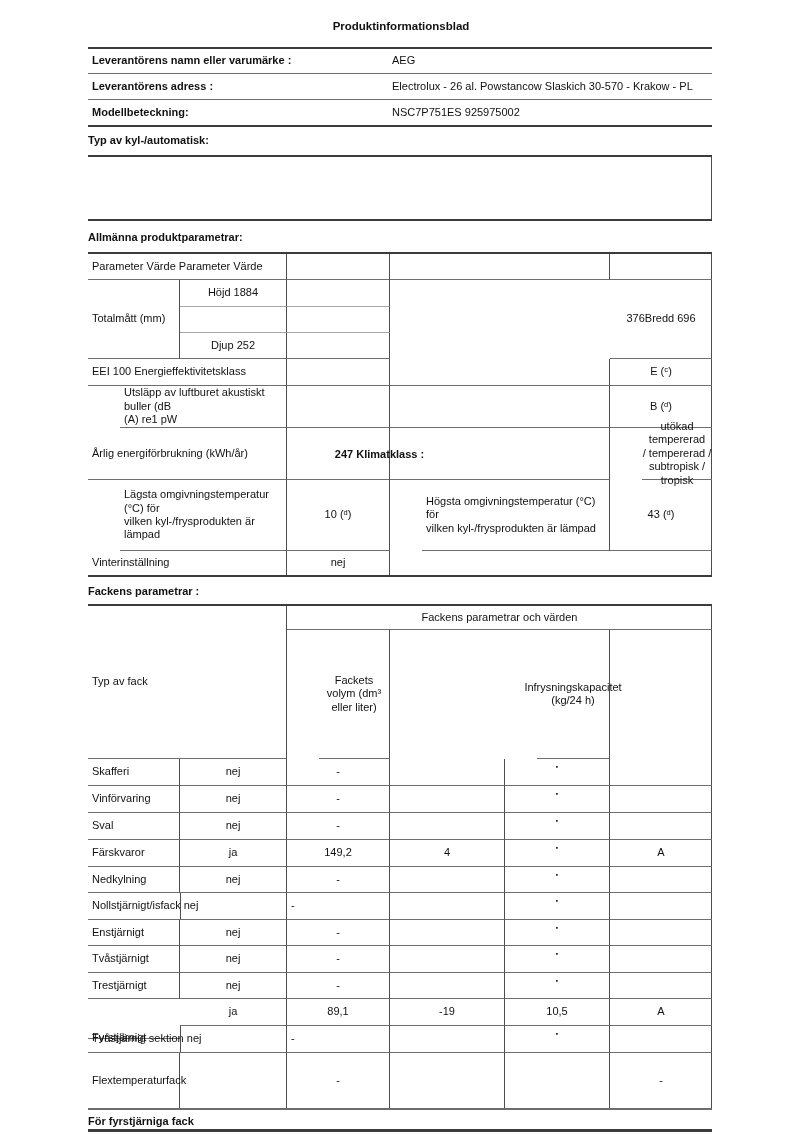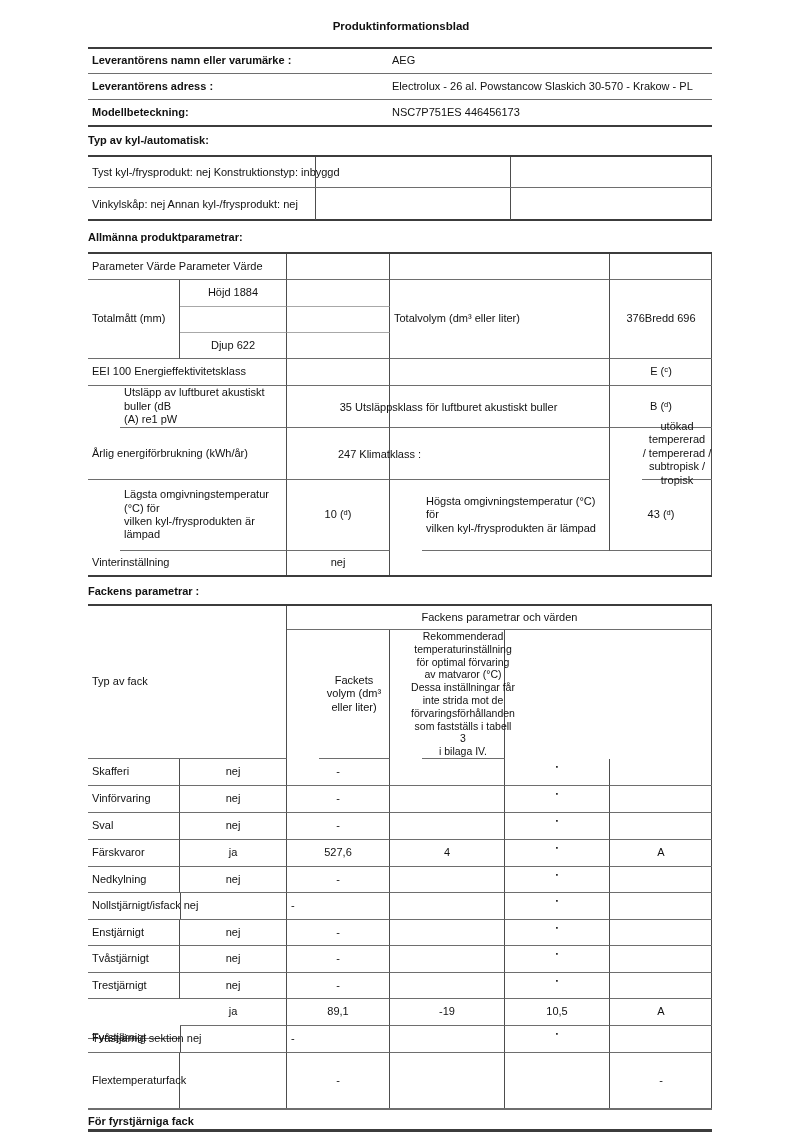--- a/index.html
+++ b/index.html
@@ -45,52 +45,39 @@
   <div class="vline" style="left:711px;top:157px;height:62px;"></div>
   <div class="vline" style="left:711px;top:254px;height:321px;"></div>
   <div class="vline" style="left:711px;top:606px;height:502px;"></div>
 
   <div class="grid" style="left:88px;top:49px;width:624px;grid-template-columns:302px 322px;grid-template-rows:25px 26px 25px;">
     <div class="cell cl b bb">Leverantörens namn eller varumärke :</div>
     <div class="cell cl bb" style="padding-left:2px;">AEG</div>
     <div class="cell cl b bb">Leverantörens adress :</div>
     <div class="cell cl bb" style="padding-left:2px;">Electrolux - 26 al. Powstancow Slaskich 30-570 - Krakow - PL</div>
     <div class="cell cl b">Modellbeteckning:</div>
-    <div class="cell cl" style="padding-left:2px;">NSC7P751ES 446456173</div>
+    <div class="cell cl" style="padding-left:2px;">NSC7P751ES 925975002</div>
   </div>
 
   <div class="sechead b" style="top:134px;">Typ av kyl-/automatisk:</div>
-  <div style="position:absolute;left:88px;top:157px;width:624px;">
-    <div class="trow" style="height:30px;border-bottom:1px solid #6e6e6e;">
-      <div class="tvl" style="left:227px;"></div>
-      <div class="tvl" style="left:422px;"></div>
-      <div class="trowtext">Tyst kyl-/frysprodukt: nej Konstruktionstyp: inbyggd</div>
-    </div>
-    <div class="trow" style="height:32px;">
-      <div class="tvl" style="left:227px;"></div>
-      <div class="tvl" style="left:422px;"></div>
-      <div class="trowtext">Vinkylskåp: nej Annan kyl-/frysprodukt: nej</div>
-    </div>
-  </div>
 
   <div class="sechead b" style="top:231px;">Allmänna produktparametrar:</div>
   <div class="grid" style="left:88px;top:254px;width:624px;position:absolute;grid-template-columns:92px 107px 103px 220px 102px;grid-template-rows:26px 27px 26px 26px 27px 42px 52px 71px 24px;">
     <div class="cell cl bb" style="grid-area:1/1/2/3;border-right:1px solid #4d4d4d;">Parameter Värde Parameter Värde</div>
     <div class="cell br bb" style="grid-area:1/3/2/4;"></div>
     <div class="cell br bb" style="grid-area:1/4/2/5;"></div>
     <div class="cell bb" style="grid-area:1/5/2/6;"></div>
 
     <div class="cell cl br bb" style="grid-area:2/1/5/2;text-align:center;">Totalmått (mm)</div>
     <div class="cell br bbg" style="grid-area:2/2/3/3;">Höjd 1884</div>
     <div class="cell br bbg" style="grid-area:2/3/3/4;"></div>
     <div class="cell br bbg" style="grid-area:3/2/4/3;"></div>
     <div class="cell br bbg" style="grid-area:3/3/4/4;"></div>
-    <div class="cell br bb" style="grid-area:4/2/5/3;">Djup 622</div>
+    <div class="cell br bb" style="grid-area:4/2/5/3;">Djup 252</div>
     <div class="cell br bb" style="grid-area:4/3/5/4;"></div>
-    <div class="cell cl br bb" style="grid-area:2/4/5/5;">Totalvolym (dm³ eller liter)</div>
     <div class="cell bb" style="grid-area:2/5/5/6;">376Bredd 696</div>
 
     <div class="cell cl bb" style="grid-area:5/1/6/3;border-right:1px solid #4d4d4d;">EEI 100 Energieffektivitetsklass</div>
     <div class="cell br bb" style="grid-area:5/3/6/4;"></div>
     <div class="cell br bb" style="grid-area:5/4/6/5;"></div>
     <div class="cell bb" style="grid-area:5/5/6/6;">E (ᶜ)</div>
 
     <div class="cell cl bb preline" style="grid-area:6/1/7/3;border-right:1px solid #4d4d4d;">Utsläpp av luftburet akustiskt buller (dB
 (A) re1 pW</div>
     <div class="cell br bb" style="grid-area:6/3/7/4;"></div>
@@ -108,39 +95,31 @@
 vilken kyl-/frysprodukten är lämpad</div>
     <div class="cell br bb" style="grid-area:8/3/9/4;">10 (ᵈ)</div>
     <div class="cell cl br bb preline" style="grid-area:8/4/9/5;">Högsta omgivningstemperatur (°C) för
 vilken kyl-/frysprodukten är lämpad</div>
     <div class="cell bb" style="grid-area:8/5/9/6;">43 (ᵈ)</div>
 
     <div class="cell cl" style="grid-area:9/1/10/3;border-right:1px solid #4d4d4d;">Vinterinställning</div>
     <div class="cell br" style="grid-area:9/3/10/4;">nej</div>
     <div class="cell" style="grid-area:9/4/10/6;"></div>
 
-    <div class="ovl" style="left:199px;top:132px;width:323px;height:42px;">35 Utsläppsklass för luftburet akustiskt buller</div>
-    <div class="ovl" style="left:199px;top:174px;width:185px;height:52px;">247 Klimatklass :</div>
+    <div class="ovl" style="left:199px;top:174px;width:185px;height:52px;font-weight:bold;">247 Klimatklass :</div>
   </div>
 
   <div class="sechead b" style="top:585px;">Fackens parametrar :</div>
   <div class="grid" style="left:88px;top:606px;width:624px;grid-template-columns:92px 107px 103px 115px 105px 102px;grid-template-rows:24px 129px 27px 27px 27px 27px 26px 27px 26px 27px 26px 27px 27px 55px;">
     <div class="cell bb" style="grid-area:1/3/2/7;">Fackens parametrar och värden</div>
     <div class="cell cl bb" style="grid-area:1/1/3/3;border-right:1px solid #4d4d4d;">Typ av fack</div>
     <div class="cell br bb preline" style="grid-area:2/3/3/4;">Fackets volym (dm³
 eller liter)</div>
-    <div class="cell br bb preline" style="grid-area:2/4/3/5;font-size:10.5px;">Rekommenderad
-temperaturinställning
-för optimal förvaring
-av matvaror (°C)
-Dessa inställningar får
-inte strida mot de
-förvaringsförhållanden
-som fastställs i tabell 3
-i bilaga IV.</div>
+    <div class="cell br bb preline" style="grid-area:2/5/3/6;">Infrysningskapacitet
+(kg/24 h)</div>
 
     <div class="cell cl br bb" style="grid-area:3/1/4/2;">Skafferi</div>
     <div class="cell br bb" style="grid-area:3/2/4/3;">nej</div>
     <div class="cell br bb" style="grid-area:3/3/4/4;">-</div>
     <div class="cell br bb" style="grid-area:3/4/4/5;"></div>
     <div class="cell br bb dotc" style="grid-area:3/5/4/6;">▪</div>
     <div class="cell bb" style="grid-area:3/6/4/7;"></div>
 
     <div class="cell cl br bb" style="grid-area:4/1/5/2;">Vinförvaring</div>
     <div class="cell br bb" style="grid-area:4/2/5/3;">nej</div>
@@ -151,21 +130,21 @@
 
     <div class="cell cl br bb" style="grid-area:5/1/6/2;">Sval</div>
     <div class="cell br bb" style="grid-area:5/2/6/3;">nej</div>
     <div class="cell br bb" style="grid-area:5/3/6/4;">-</div>
     <div class="cell br bb" style="grid-area:5/4/6/5;"></div>
     <div class="cell br bb dotc" style="grid-area:5/5/6/6;">▪</div>
     <div class="cell bb" style="grid-area:5/6/6/7;"></div>
 
     <div class="cell cl br bb" style="grid-area:6/1/7/2;">Färskvaror</div>
     <div class="cell br bb" style="grid-area:6/2/7/3;">ja</div>
-    <div class="cell br bb" style="grid-area:6/3/7/4;">527,6</div>
+    <div class="cell br bb" style="grid-area:6/3/7/4;">149,2</div>
     <div class="cell br bb" style="grid-area:6/4/7/5;">4</div>
     <div class="cell br bb dotc" style="grid-area:6/5/7/6;">▪</div>
     <div class="cell bb" style="grid-area:6/6/7/7;">A</div>
 
     <div class="cell cl br bb" style="grid-area:7/1/8/2;">Nedkylning</div>
     <div class="cell br bb" style="grid-area:7/2/8/3;">nej</div>
     <div class="cell br bb" style="grid-area:7/3/8/4;">-</div>
     <div class="cell br bb" style="grid-area:7/4/8/5;"></div>
     <div class="cell br bb dotc" style="grid-area:7/5/8/6;">▪</div>
     <div class="cell bb" style="grid-area:7/6/8/7;"></div>

